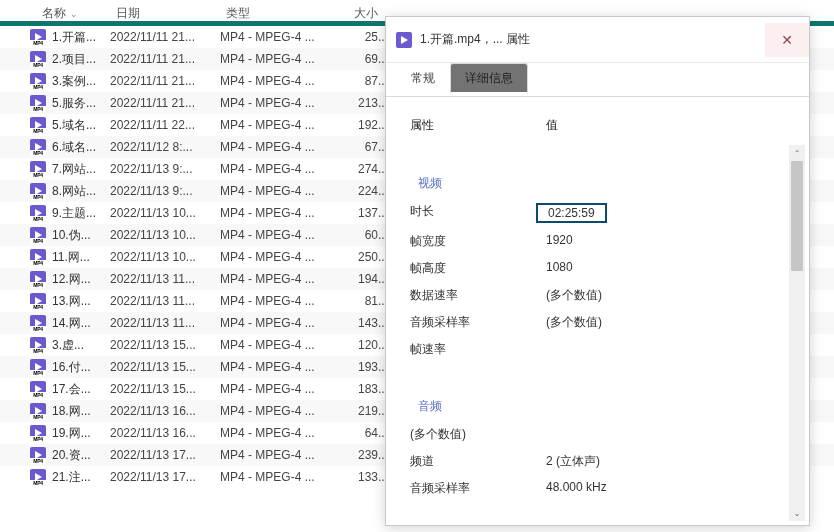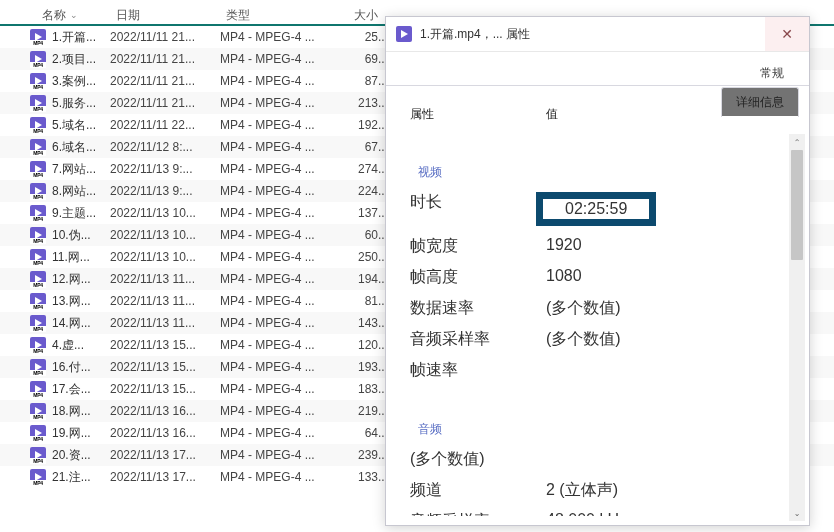--- a/index.html
+++ b/index.html
@@ -17,21 +17,21 @@
     position: absolute;
     left: 0; top: 0;
     width: 834px; height: 532px;
     background: #fff;
   }
   
   .hdr-row {
     display: flex;
     height: 26px;
     align-items: center;
-    border-bottom: 2px solid #0f766e;
+    border-bottom: 5px solid #0f766e;
     padding-top: 6px;
   }
   .hdr-cell {
     color: #555;
     padding: 0 6px;
     display: flex;
     align-items: center;
     gap: 4px;
   }
   .hdr-name { width: 110px; padding-left: 42px; }
@@ -95,21 +95,21 @@
     top: 16px;
     width: 425px;
     height: 510px;
     background: #fff;
     border: 1px solid #c7c7d0;
     box-shadow: 0 2px 12px rgba(0,0,0,0.18);
     display: flex;
     flex-direction: column;
   }
   .props-title {
-    height: 35px;
+    height: 46px;
     display: flex;
     align-items: center;
     border-bottom: 1px solid #e8e8e8;
   }
   .props-title-icon {
     width: 16px; height: 16px;
     margin: 0 8px 0 10px;
     background: #6a5acd;
     border-radius: 2px;
     position: relative;
@@ -130,25 +130,24 @@
     align-items: center;
     justify-content: center;
     background: #fceff0;
     color: #88474b;
     font-size: 14px;
   }
   .props-tabs {
     height: 34px;
     padding: 6px 10px 11px 10px;
     display: flex;
-    align-items: flex-end;
+    align-items: center;
     gap: 0;
     border-bottom: 1px solid #d8d8e0;
     background: #fff;
-    flex-direction: column;
   }
   .tab {
     padding: 6px 14px;
     font-size: 12px;
     color: #444;
     border: 1px solid transparent;
     border-bottom: none;
     margin-bottom: -1px;
     border-top-left-radius: 3px;
     border-top-right-radius: 3px;
@@ -187,28 +186,28 @@
   }
   .detail-section-h {
     color: #5a6fc4;
     padding: 6px 0 6px 12px;
     font-size: 12px;
     margin-top: 29px;
   }
   .detail-row {
     display: flex;
     padding: 5px 0 5px 4px;
-    font-size: 16px;
+    font-size: 12px;
   }
   .dr-prop { width: 136px; color: #333; padding-left: 0; }
   .dr-val { flex: 1; color: #333; }
   .highlight-box {
-    border: 7px solid #0c4a6e;
+    border: 2px solid #0c4a6e;
     display: inline-block;
-    padding: 1px 22px;
+    padding: 1px 10px;
     margin-left: -10px;
   }
   
   .props-scrollbar {
     position: absolute;
     right: 4px;
     top: 48px;
     bottom: 4px;
     width: 16px;
     background: #f0f0f0;
@@ -449,21 +448,21 @@
         <div class="cell-size">143...</div>
       </div>
       <div class="file-row">
         <div class="cell-name">
           <span class="mp4-icon">
             <svg viewBox="0 0 10 10">
               <polygon points="2,1 9,5 2,9" fill="#fff"></polygon>
             </svg>
             <span class="mp4-badge">MP4</span>
           </span>
-          <span>4.虚...</span>
+          <span>3.虚...</span>
         </div>
         <div class="cell-date">2022/11/13 15...</div>
         <div class="cell-type">MP4 - MPEG-4 ...</div>
         <div class="cell-size">120...</div>
       </div>
       <div class="file-row">
         <div class="cell-name">
           <span class="mp4-icon">
             <svg viewBox="0 0 10 10">
               <polygon points="2,1 9,5 2,9" fill="#fff"></polygon>

